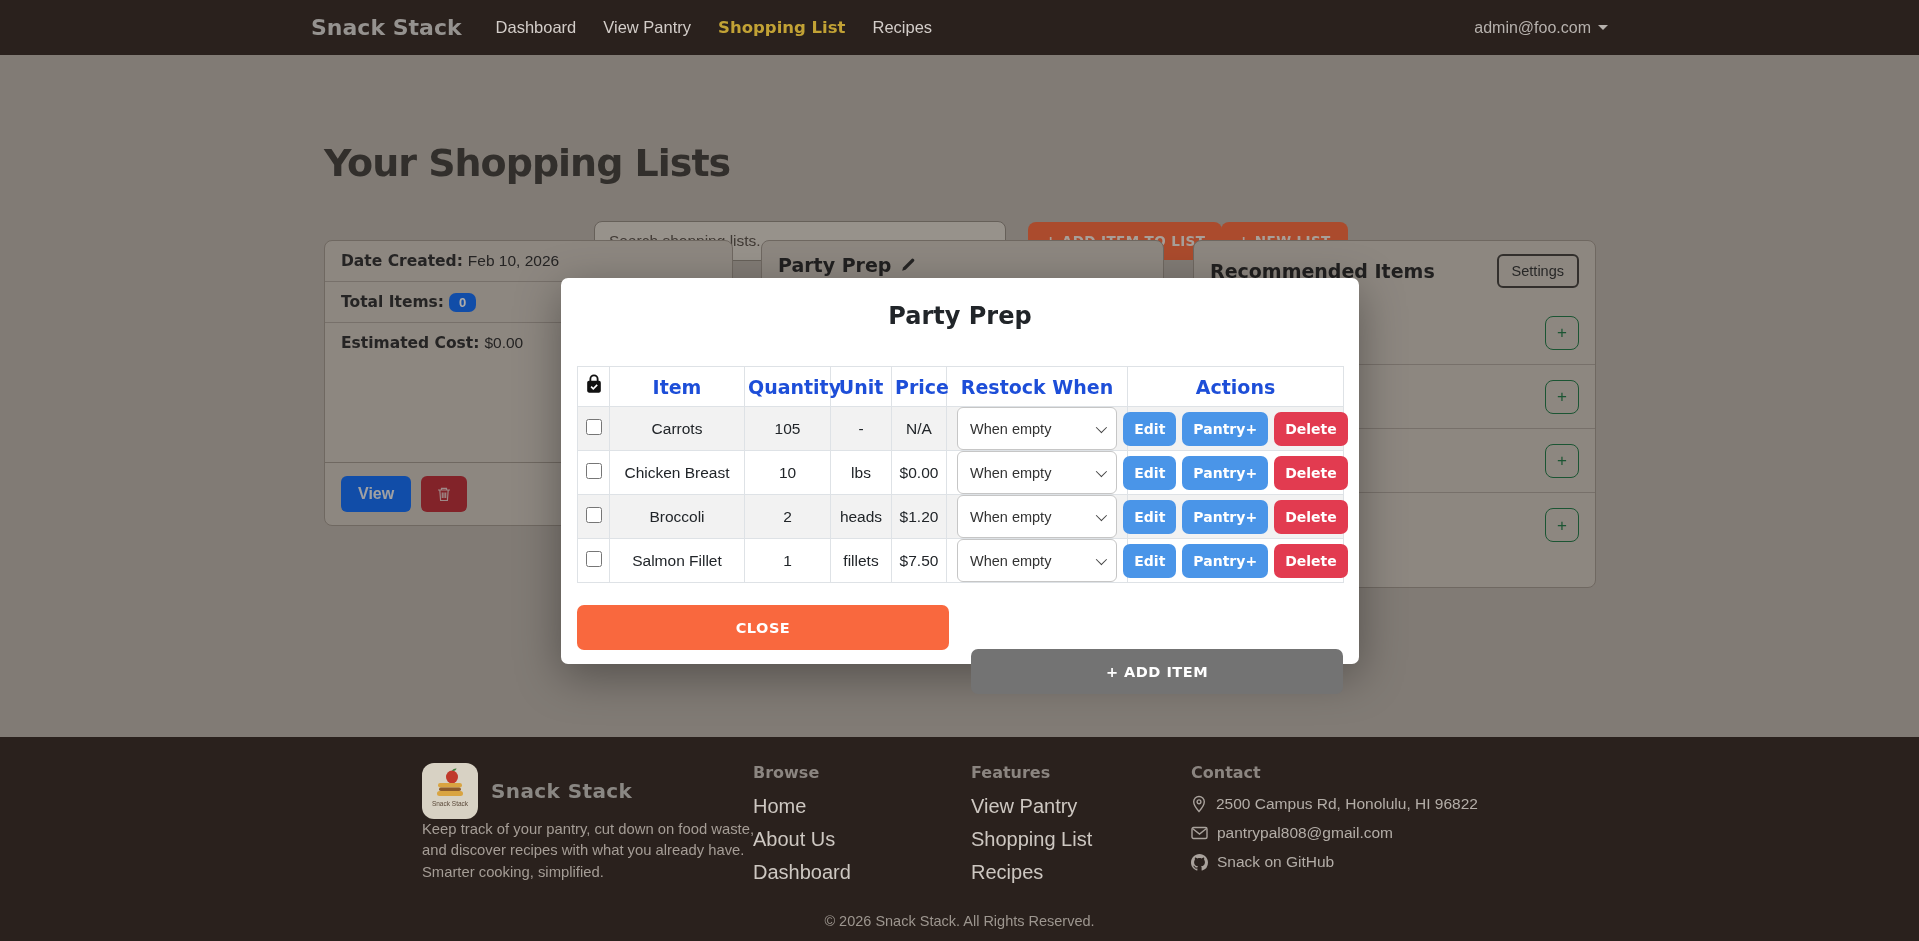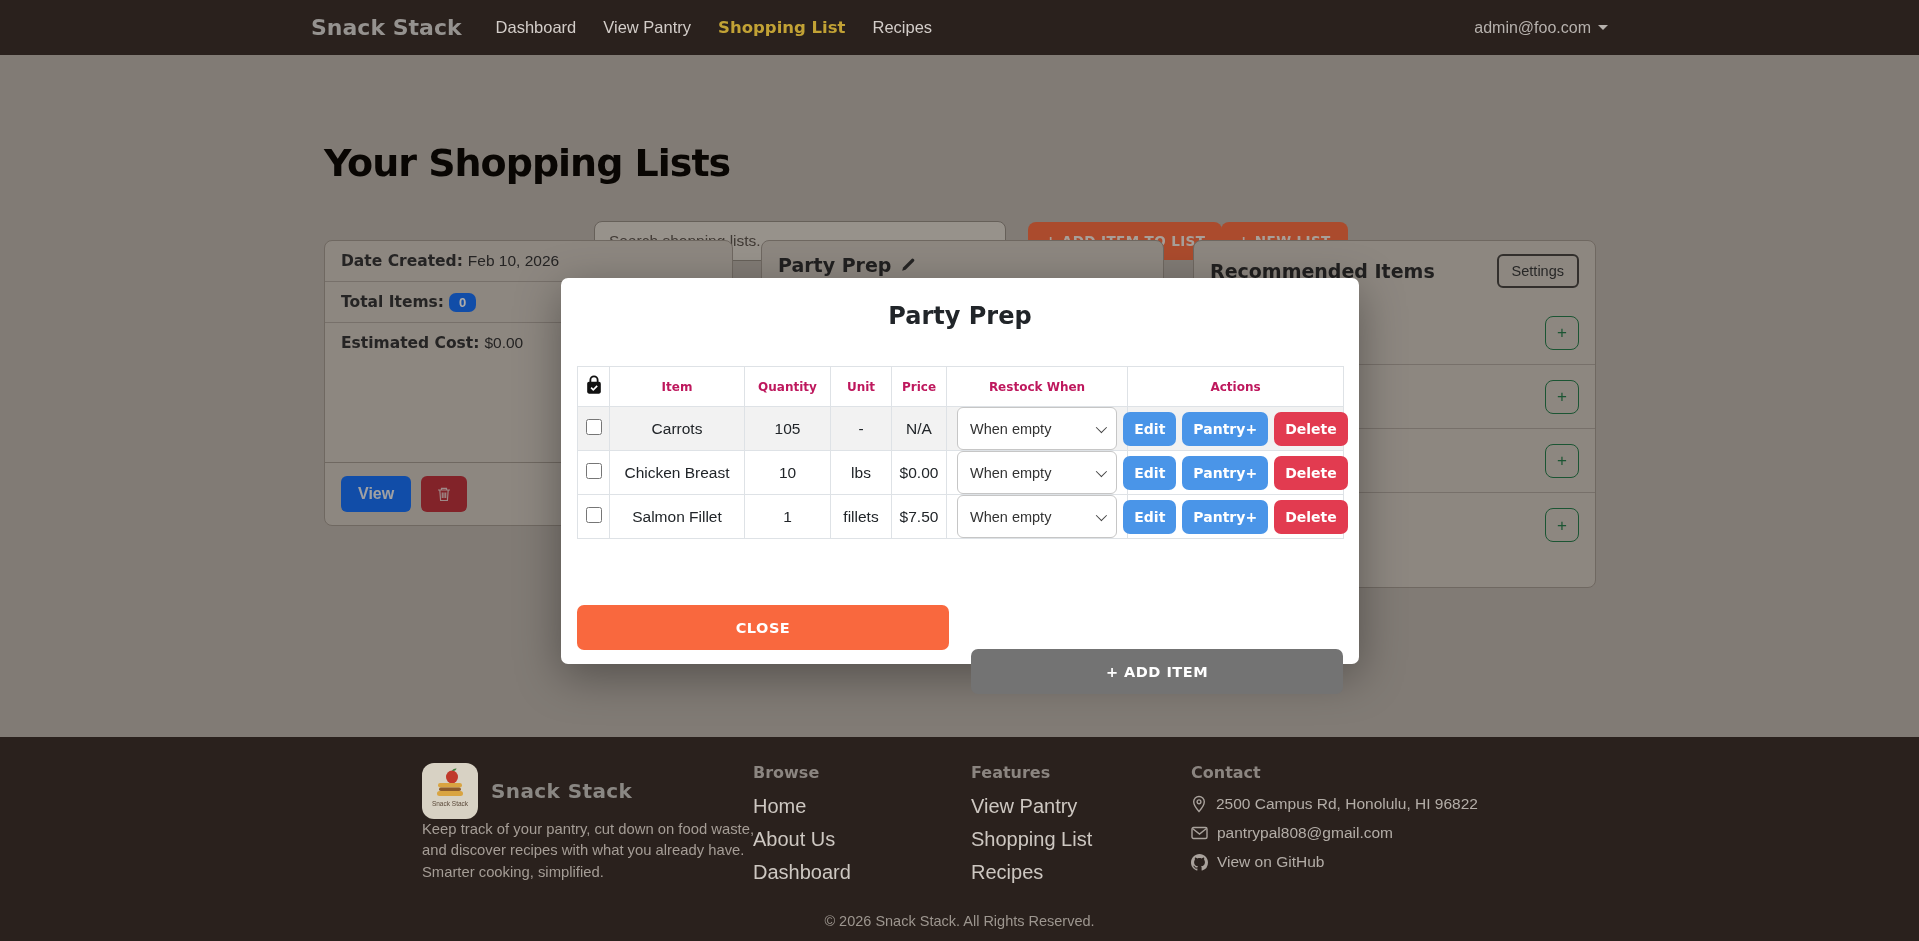--- a/index.html
+++ b/index.html
@@ -11,21 +11,21 @@
   .navbar { height:55px; background:#2a211d; display:flex; align-items:center; padding:0 311px; }
   .brand { font-family:"DejaVu Sans",sans-serif; font-weight:bold; font-size:22px; color:#95928f; cursor:pointer; }
   .nav-links { display:flex; gap:27px; margin-left:34px; }
   .nav-link { font-size:16.5px; color:#d3cdc9; text-decoration:none; cursor:pointer; }
   .nav-link.active { color:#c2a235; font-family:"DejaVu Sans",sans-serif; font-weight:bold; }
   .user-menu { margin-left:auto; color:#b6b1ad; font-size:16px; display:flex; align-items:center; gap:7px; cursor:pointer; }
   .caret { width:0; height:0; border-left:5px solid transparent; border-right:5px solid transparent; border-top:5px solid #b6b1ad; }
 
   
   .main { position:absolute; top:55px; left:0; width:1919px; height:682px; background:#b9b4af; }
-  .page-title { position:absolute; left:324px; top:86px; font-family:"DejaVu Sans",sans-serif; font-weight:bold; font-size:38px; letter-spacing:-1px; color:#000000; }
+  .page-title { position:absolute; left:324px; top:86px; font-family:"DejaVu Sans",sans-serif; font-weight:bold; font-size:38px; letter-spacing:-1px; color:#404040; }
   .search-input { position:absolute; left:594px; top:166px; width:412px; height:40px; border:1px solid #8f8a85; border-radius:8px; background:#dbd7d2; color:#55504c; font-size:15.5px; padding:0 14px; outline:none; }
   .search-input::placeholder { color:#55504c; }
   .btn-brick { position:absolute; top:167px; height:38px; padding:0 17px; border:none; border-radius:8px; background:#f96b41; color:#f3ece7; font-family:"DejaVu Sans",sans-serif; font-weight:bold; font-size:13.5px; letter-spacing:.4px; cursor:pointer; }
   .btn-add-list { left:1028px; }
   .btn-new-list { left:1221px; }
 
   
   .card { position:absolute; background:#cbc6c0; border:1px solid #9d9791; border-radius:8px; display:flex; flex-direction:column; }
   .card-header { padding:13px 16px; border-bottom:1px solid #9d9791; font-family:"DejaVu Sans",sans-serif; font-weight:bold; font-size:19px; color:#26292d; display:flex; align-items:center; gap:9px; }
   .card-list2 { left:324px; top:185px; width:409px; height:286px; }
@@ -45,21 +45,21 @@
   .reco-row:last-child { border-bottom:none; }
   .btn-plus { width:34px; height:34px; border:1px solid #1d7a4a; color:#1d7a4a; background:transparent; border-radius:8px; font-size:17px; line-height:1; cursor:pointer; }
 
   .overlay { position:absolute; inset:0; background:rgba(25,17,10,0.35); z-index:5; }
 
   
   .modal { position:absolute; left:561px; top:223px; width:798px; height:386px; background:#ffffff; border-radius:7px; z-index:10; box-shadow:0 12px 45px rgba(0,0,0,.35); }
   .modal-title { text-align:center; padding-top:24px; font-family:"DejaVu Sans",sans-serif; font-weight:bold; font-size:24px; color:#212529; }
   .modal table { position:absolute; left:16px; top:88px; width:766px; border-collapse:collapse; table-layout:fixed; }
   .modal th, .modal td { border:1px solid #dee2e6; text-align:center; vertical-align:middle; padding:0 3px; }
-  .modal th { height:40px; font-family:"DejaVu Sans",sans-serif; font-size:12px; color:#be185d; }
+  .modal th { height:40px; font-family:"DejaVu Sans",sans-serif; font-size:19px; color:#1d4ed8; }
   .modal td { height:41px; font-size:15.5px; color:#212529; }
   tr.stripe td { background:#f2f2f2; }
   .row-check { width:16px; height:16px; cursor:pointer; }
   .sel { margin:0 auto; width:160px; height:43px; border:1px solid #c6c6c6; border-radius:6px; background:#fff; display:flex; align-items:center; justify-content:space-between; padding:0 12px; font-size:14.5px; color:#333; cursor:pointer; }
   .chev { width:8px; height:8px; border-right:1.8px solid #444; border-bottom:1.8px solid #444; transform:rotate(45deg) translateY(-2px); }
   .act-wrap { display:flex; gap:6px; justify-content:center; }
   .btn-sm { border:none; border-radius:7px; color:#fff; font-family:"DejaVu Sans",sans-serif; font-weight:bold; font-size:14px; padding:9px 11px; cursor:pointer; }
   .btn-edit, .btn-pantry { background:#4a95e8; }
   .btn-del { background:#e23b50; }
   .btn-modal { position:absolute; top:327px; width:372px; height:45px; border:none; border-radius:7px; color:#fff; font-family:"DejaVu Sans",sans-serif; font-weight:bold; font-size:14.5px; letter-spacing:.5px; cursor:pointer; }
@@ -227,20 +227,40 @@
       </div>
     </td>
     <td>
       <div class="act-wrap">
         <button class="btn-sm btn-edit">Edit</button>
         <button class="btn-sm btn-pantry">Pantry+</button>
         <button class="btn-sm btn-del">Delete</button>
       </div>
     </td>
   </tr>
+            <tr class="stripe">
+    <td><input type="checkbox" class="row-check" style=""></td>
+    <td>Broccoli</td>
+    <td>2</td>
+    <td>heads</td>
+    <td>$1.20</td>
+    <td>
+      <div class="sel">
+        <span>When empty</span>
+        <span class="chev"></span>
+      </div>
+    </td>
+    <td>
+      <div class="act-wrap">
+        <button class="btn-sm btn-edit">Edit</button>
+        <button class="btn-sm btn-pantry">Pantry+</button>
+        <button class="btn-sm btn-del">Delete</button>
+      </div>
+    </td>
+  </tr>
             <tr>
     <td><input type="checkbox" class="row-check" style=""></td>
     <td>Salmon Fillet</td>
     <td>1</td>
     <td>fillets</td>
     <td>$7.50</td>
     <td>
       <div class="sel">
         <span>When empty</span>
         <span class="chev"></span>
@@ -315,21 +335,21 @@
                 </svg>
   </span>
               <span>pantrypal808@gmail.com</span>
             </div>
             <div class="f-contact-row">
               <span class="iconbox">
     <svg width="17" height="17" viewBox="0 0 16 16">
                   <path fill="#a9a29c" d="M8 0C3.58 0 0 3.58 0 8c0 3.54 2.29 6.53 5.47 7.59.4.07.55-.17.55-.38 0-.19-.01-.82-.01-1.49-2.01.37-2.53-.49-2.69-.94-.09-.23-.48-.94-.82-1.13-.28-.15-.68-.52-.01-.53.63-.01 1.08.58 1.23.82.72 1.21 1.87.87 2.33.66.07-.52.28-.87.51-1.07-1.78-.2-3.64-.89-3.64-3.95 0-.87.31-1.59.82-2.15-.08-.2-.36-1.02.08-2.12 0 0 .67-.21 2.2.82.64-.18 1.32-.27 2-.27s1.36.09 2 .27c1.53-1.04 2.2-.82 2.2-.82.44 1.1.16 1.92.08 2.12.51.56.82 1.27.82 2.15 0 3.07-1.87 3.75-3.65 3.95.29.25.54.73.54 1.48 0 1.07-.01 1.93-.01 2.2 0 .21.15.46.55.38A8.01 8.01 0 0 0 16 8c0-4.42-3.58-8-8-8z"></path>
                 </svg>
   </span>
-              <span>View on GitHub</span>
+              <span>Snack on GitHub</span>
             </div>
           </div>
       </div>
     </div>
     <div class="f-copy">© 2026 Snack Stack. All Rights Reserved.</div>
   </div>
 
 </div>
 
 </body></html>

